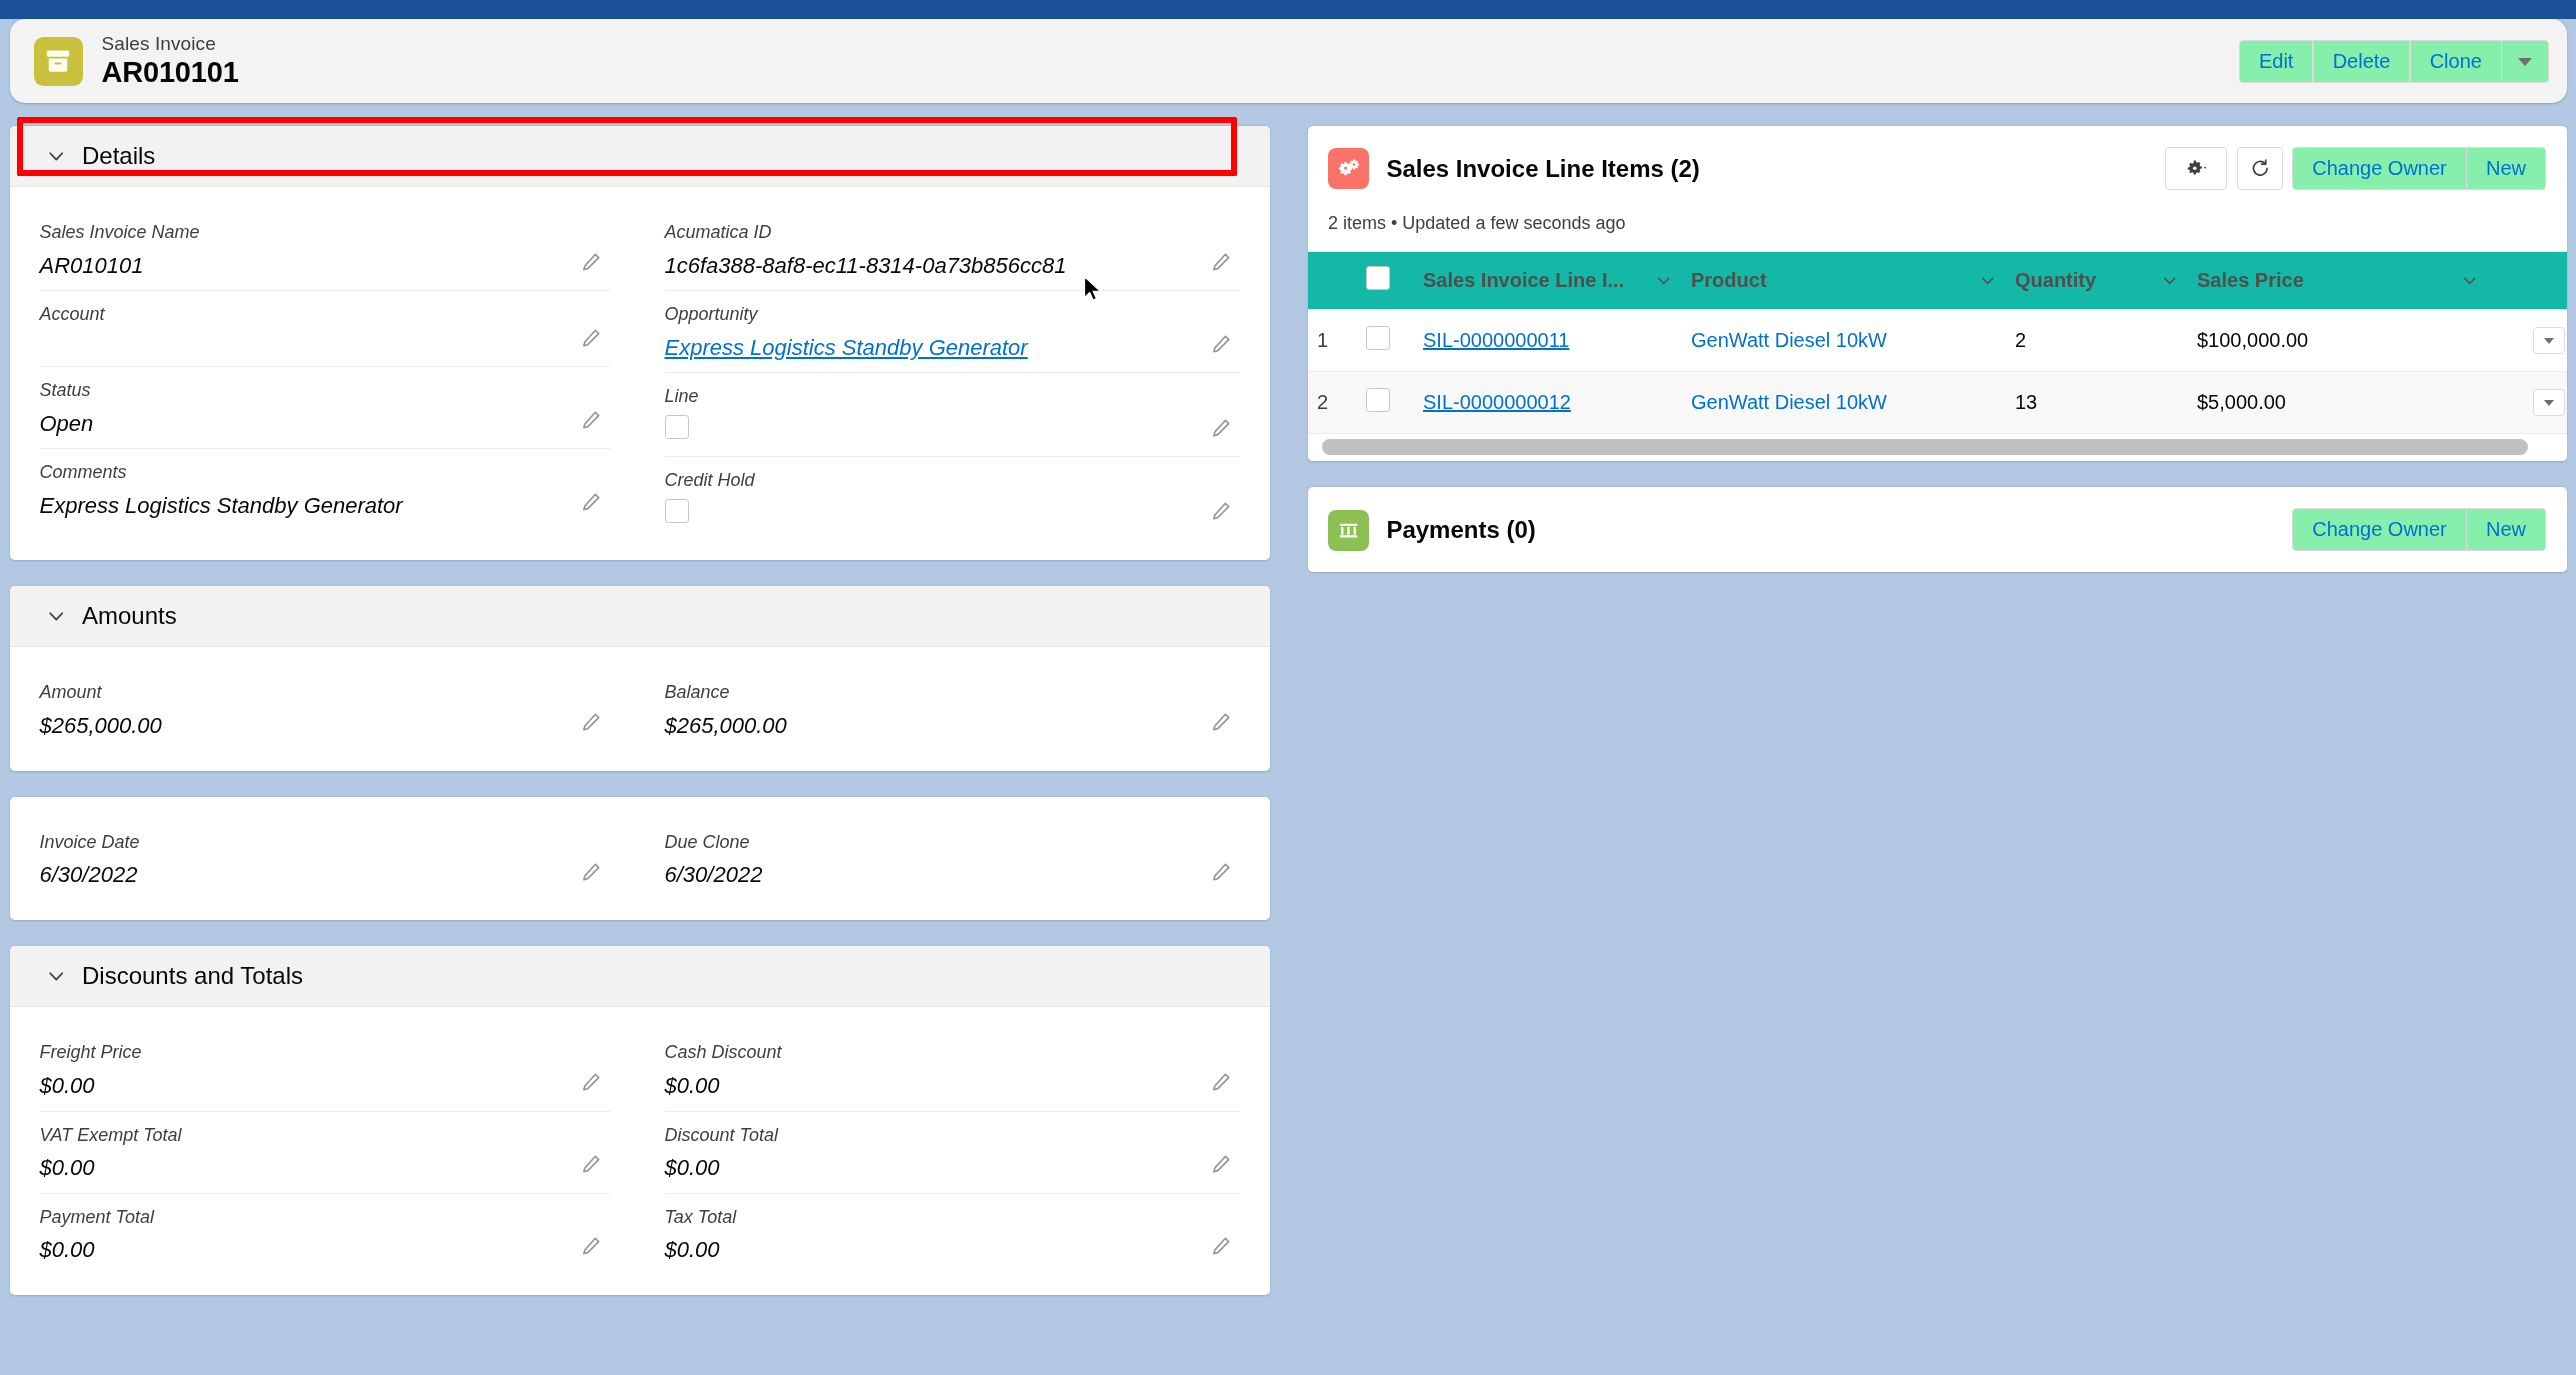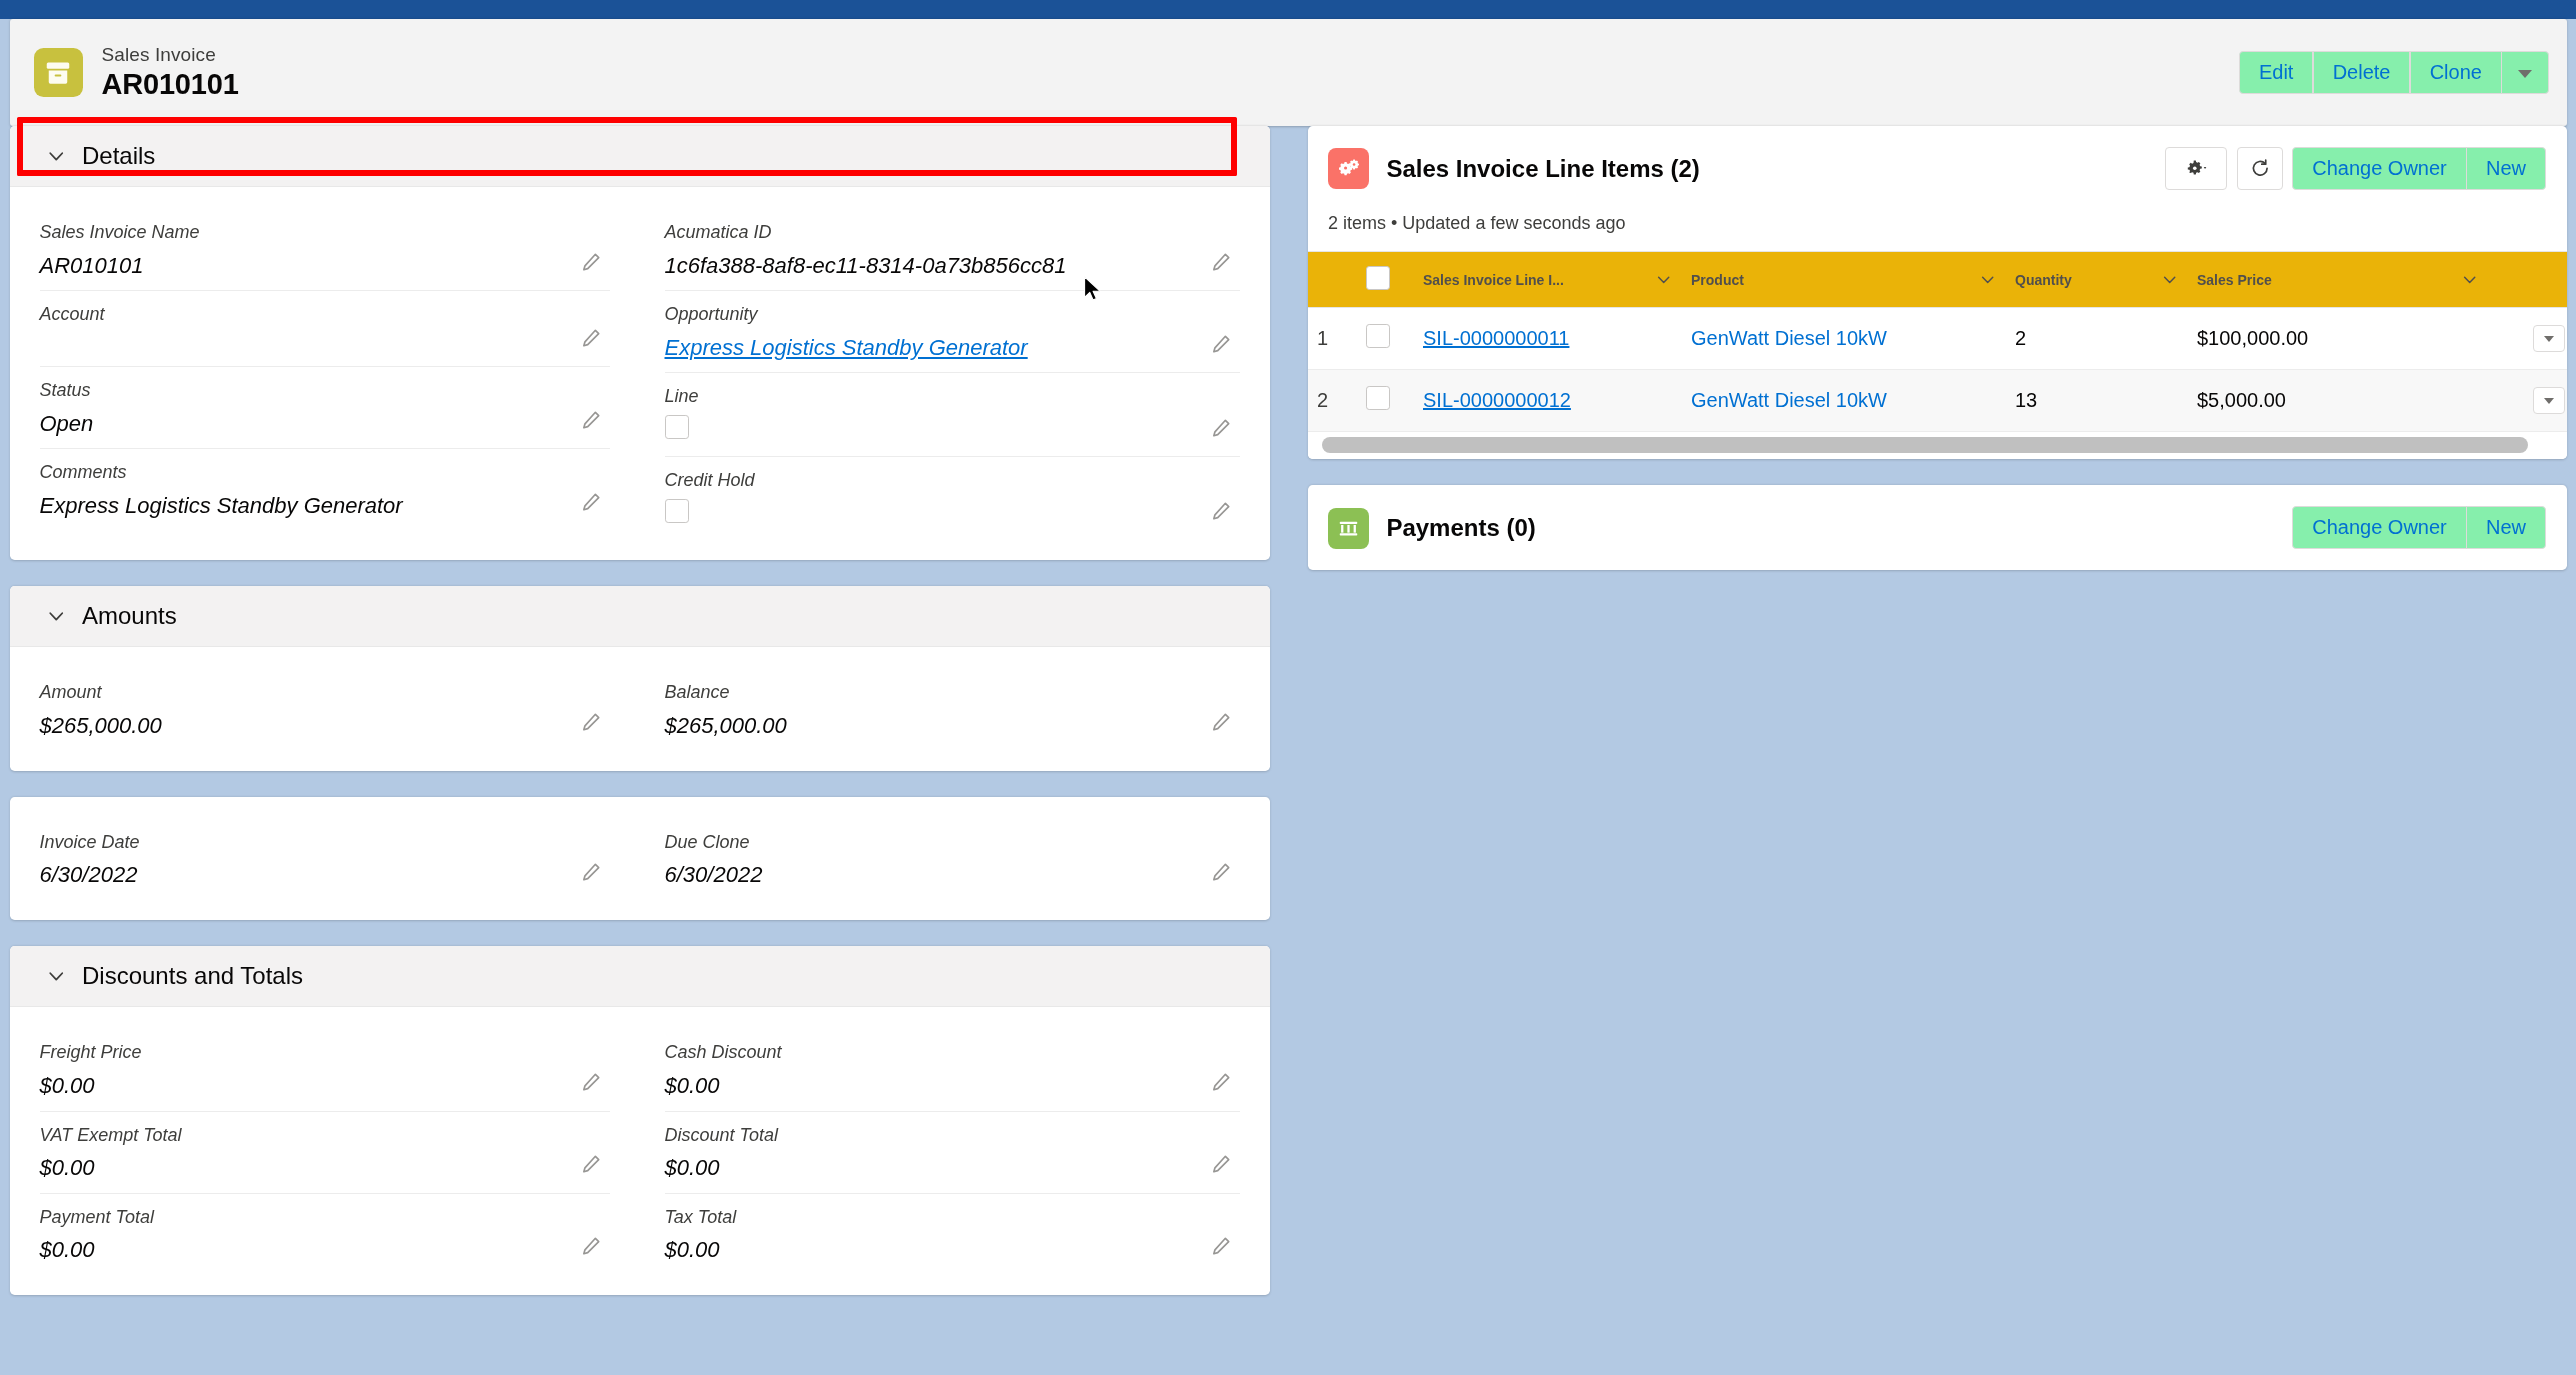--- a/index.html
+++ b/index.html
@@ -30,23 +30,23 @@
   #page-bg {
     position: absolute;
     left: 0; top: 19px; right: 0; bottom: 0;
     background: #b3c9e3;
   }
 
   
   #record-header {
     position: absolute;
     left: 9.5px; top: 19px;
-    width: 2557px; height: 107px;
+    width: 2557px; height: 84px;
     background: #f3f3f3;
-    border-radius: 3px;
+    border-radius: 15px;
     box-shadow: 0 0.8px 2.4px rgba(0,0,0,0.22);
     display: flex;
     align-items: center;
     padding: 0 17.4px 0 24px;
   }
 
   .rh-icon {
     width: 49px; height: 49px;
     border-radius: 9.5px;
     background: #c8c13e;
@@ -219,24 +219,24 @@
 
   .rl-subtext {
     font-size: 18px;
     color: #3e3e3c;
     padding: 4.7px 20.5px 17.4px 20.5px;
   }
 
   
   .dt { width: 100%; border-collapse: collapse; table-layout: fixed; }
   .dt th {
-    background: #eab308;
+    background: #14b8a6;
     border-top: 0.8px solid #e5e5e5;
     border-bottom: 0.8px solid #e5e5e5;
-    font-size: 14px;
+    font-size: 20px;
     font-weight: bold;
     color: #514f4d;
     text-align: left;
     padding: 14.2px 9.5px;
     white-space: nowrap;
     overflow: hidden;
   }
   .dt td {
     font-size: 20px;
     color: #080707;

